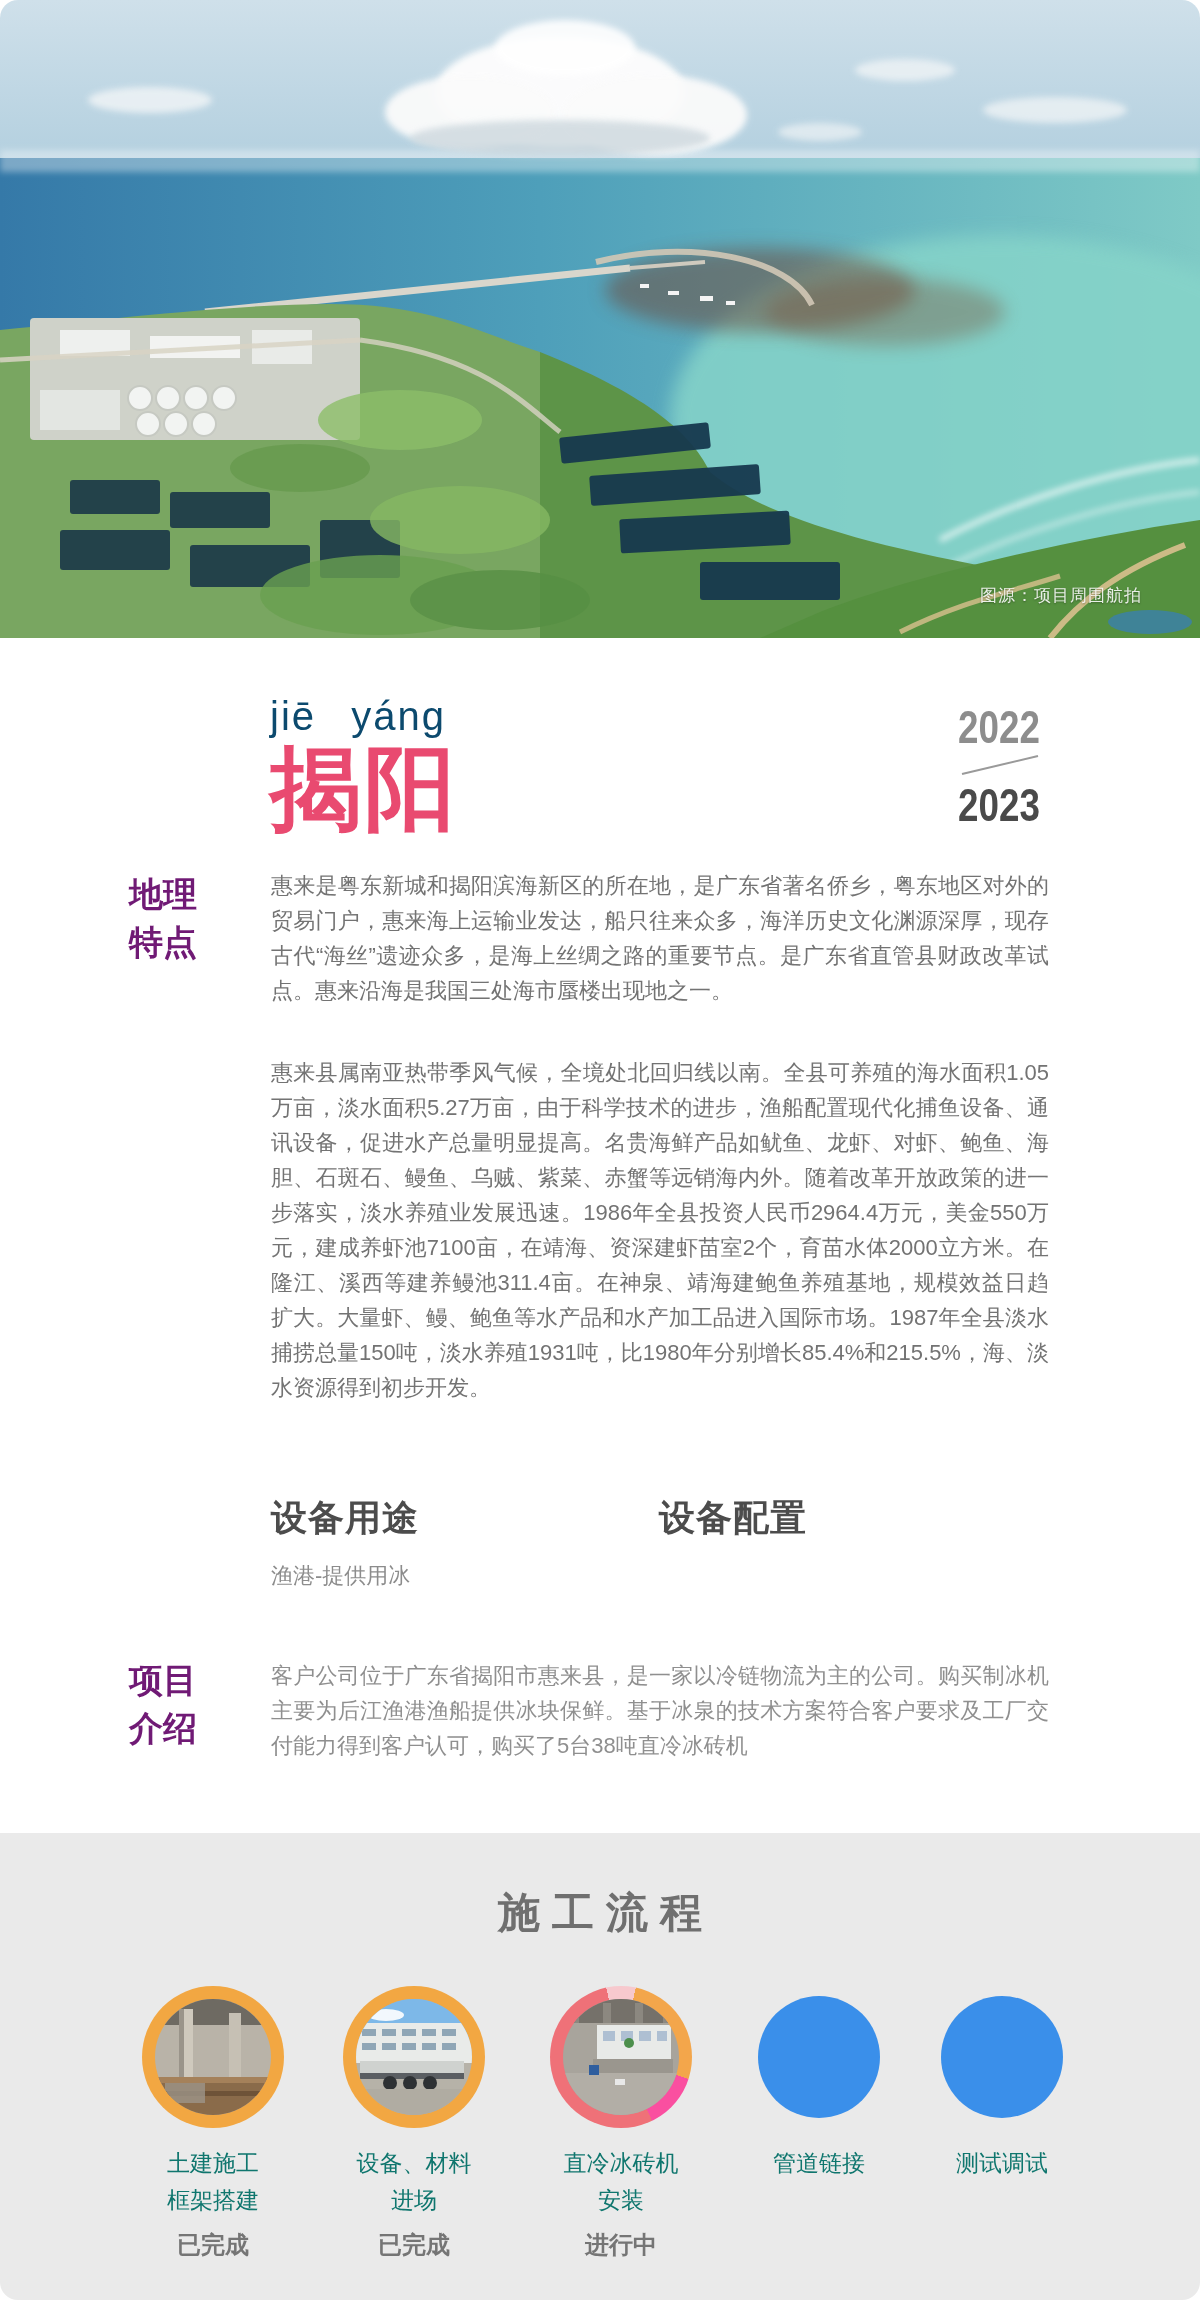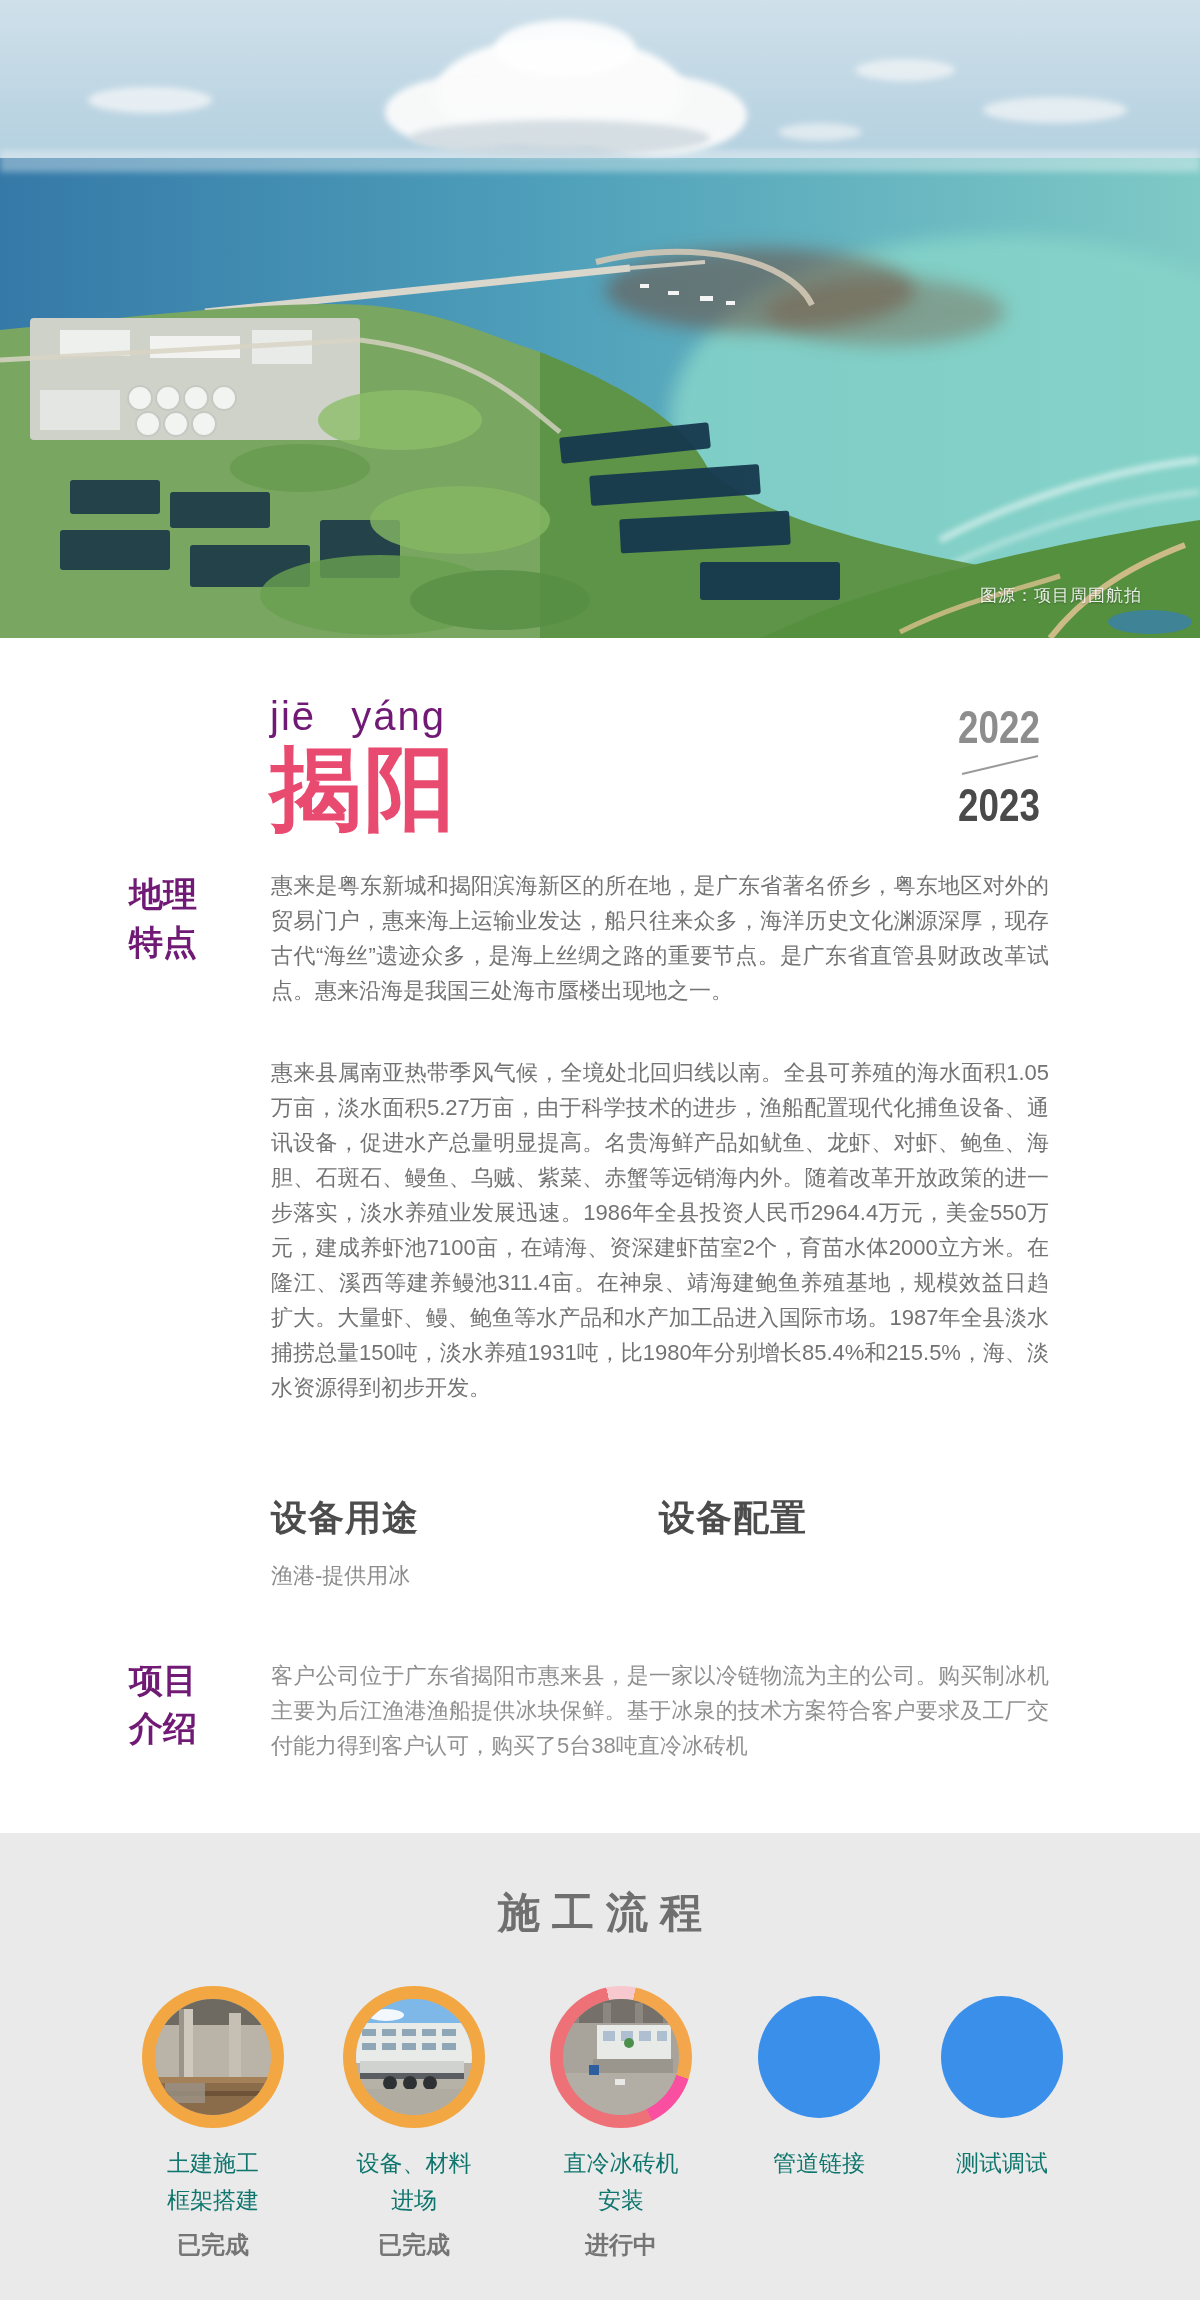--- a/index.html
+++ b/index.html
@@ -1,30 +1,30 @@
 <!DOCTYPE html>
 <html><head>
 <meta charset="utf-8">
 <style>
   * { margin:0; padding:0; box-sizing:border-box; }
   html,body { background:#ffffff; }
   body { font-family:"Liberation Sans","DejaVu Sans",sans-serif; }
-  .page { position:relative; width:1200px; height:2300px; margin:0 auto; background:#ffffff; overflow:hidden; }
+  .page { position:relative; width:1200px; height:2300px; margin:0 auto; background:#ffffff; overflow:hidden;border-radius:18px; }
 
   
   .hero { position:absolute; top:0; left:0; width:1200px; height:638px; overflow:hidden; }
   .hero svg { display:block; width:100%; height:100%; }
   .hero-credit { position:absolute; top:584px; right:58px; font-size:17px; letter-spacing:1px;
                  color:rgba(255,255,255,.88); text-shadow:0 1px 2px rgba(0,0,0,.35); }
 
   
   .content { position:absolute; top:638px; left:0; width:1200px; height:1195px; background:#fff; }
 
   .title-block { position:absolute; left:270px; top:56px; }
-  .pinyin { font-size:40px; color:#701a75; letter-spacing:2px; word-spacing:22px; }
+  .pinyin { font-size:40px; color:#0c4a6e; letter-spacing:2px; word-spacing:22px; }
   .city-title { font-size:92px; line-height:98px; font-weight:bold; color:#e94a70; letter-spacing:2px; }
 
   .years { position:absolute; left:958px; top:66px; width:110px; }
   .year { font-size:46px; font-weight:bold; line-height:1; transform:scaleX(.8); transform-origin:left center; }
   .year-from { color:#8d8d8d; }
   .year-to { color:#4a4a4a; }
   .year-slash { margin:3px 0 5px 0; display:block; }
 
   .side-label { position:absolute; left:129px; width:130px; font-size:34px; line-height:48px;
                 font-weight:bold; color:#701a75; }

